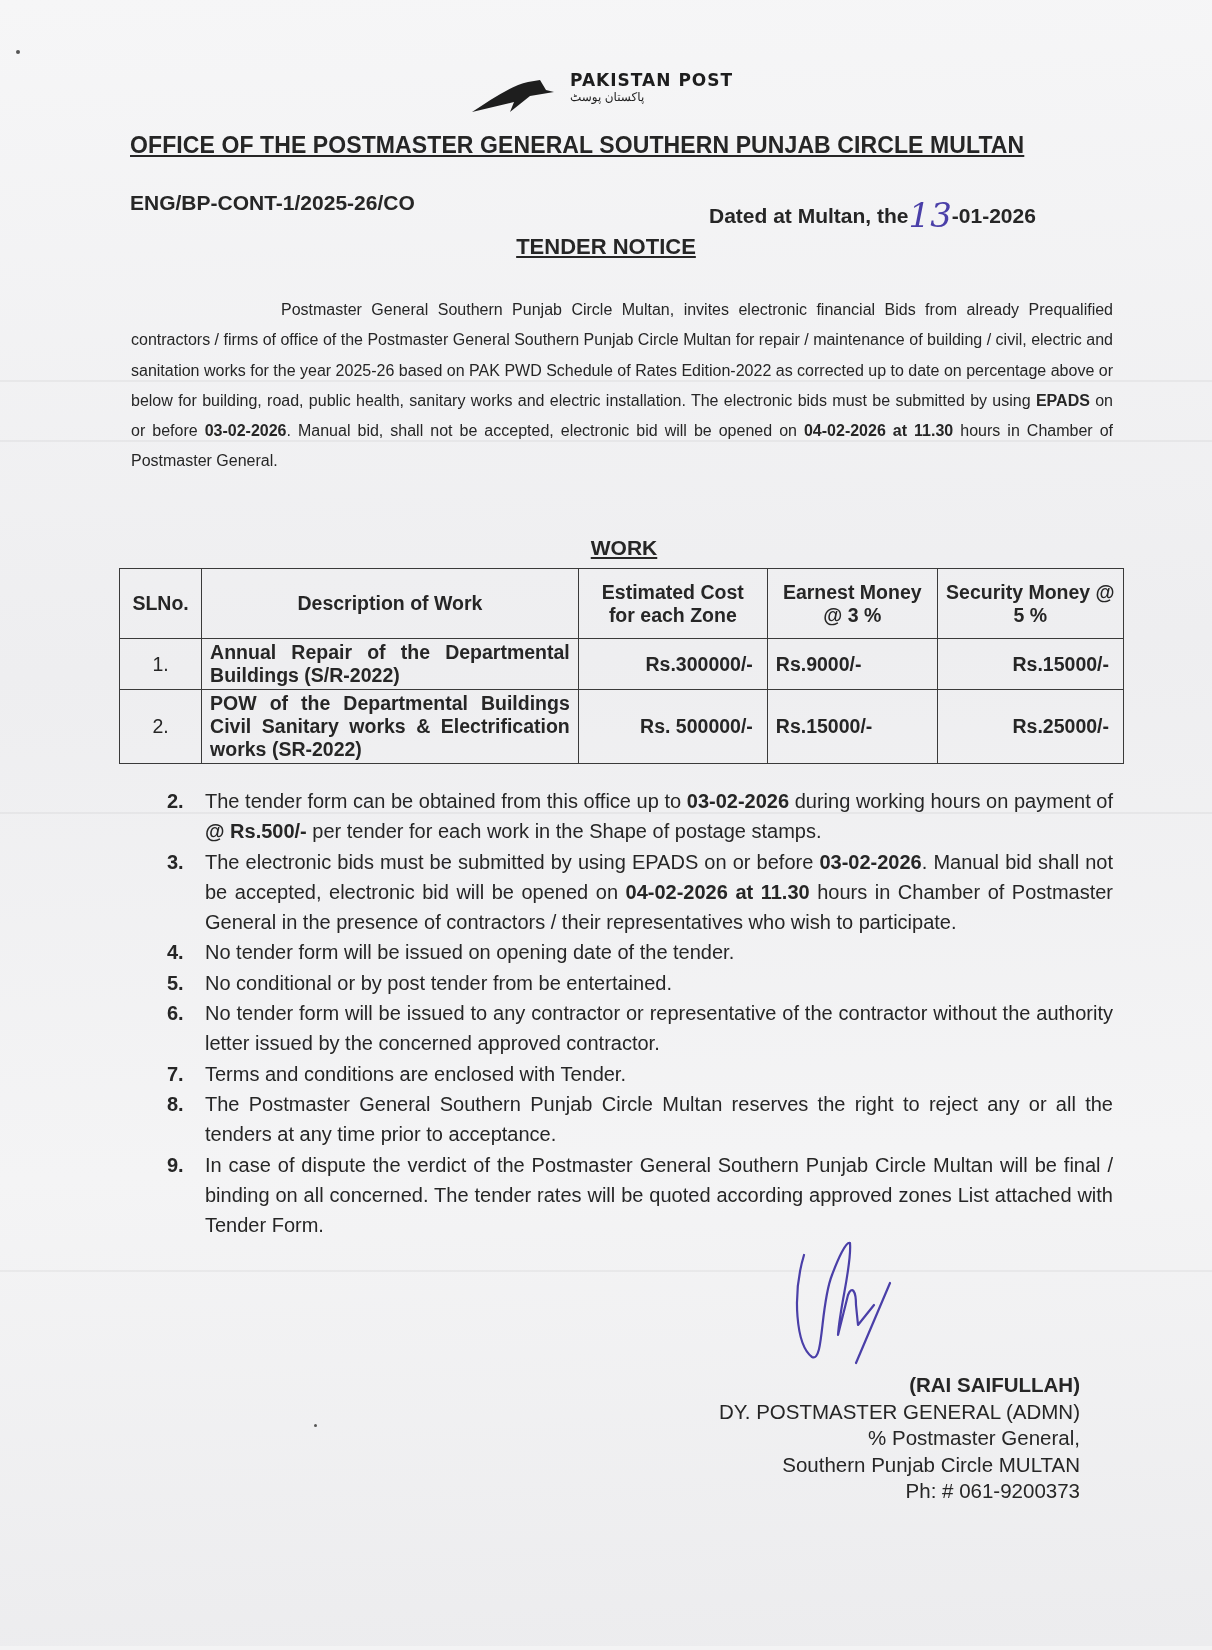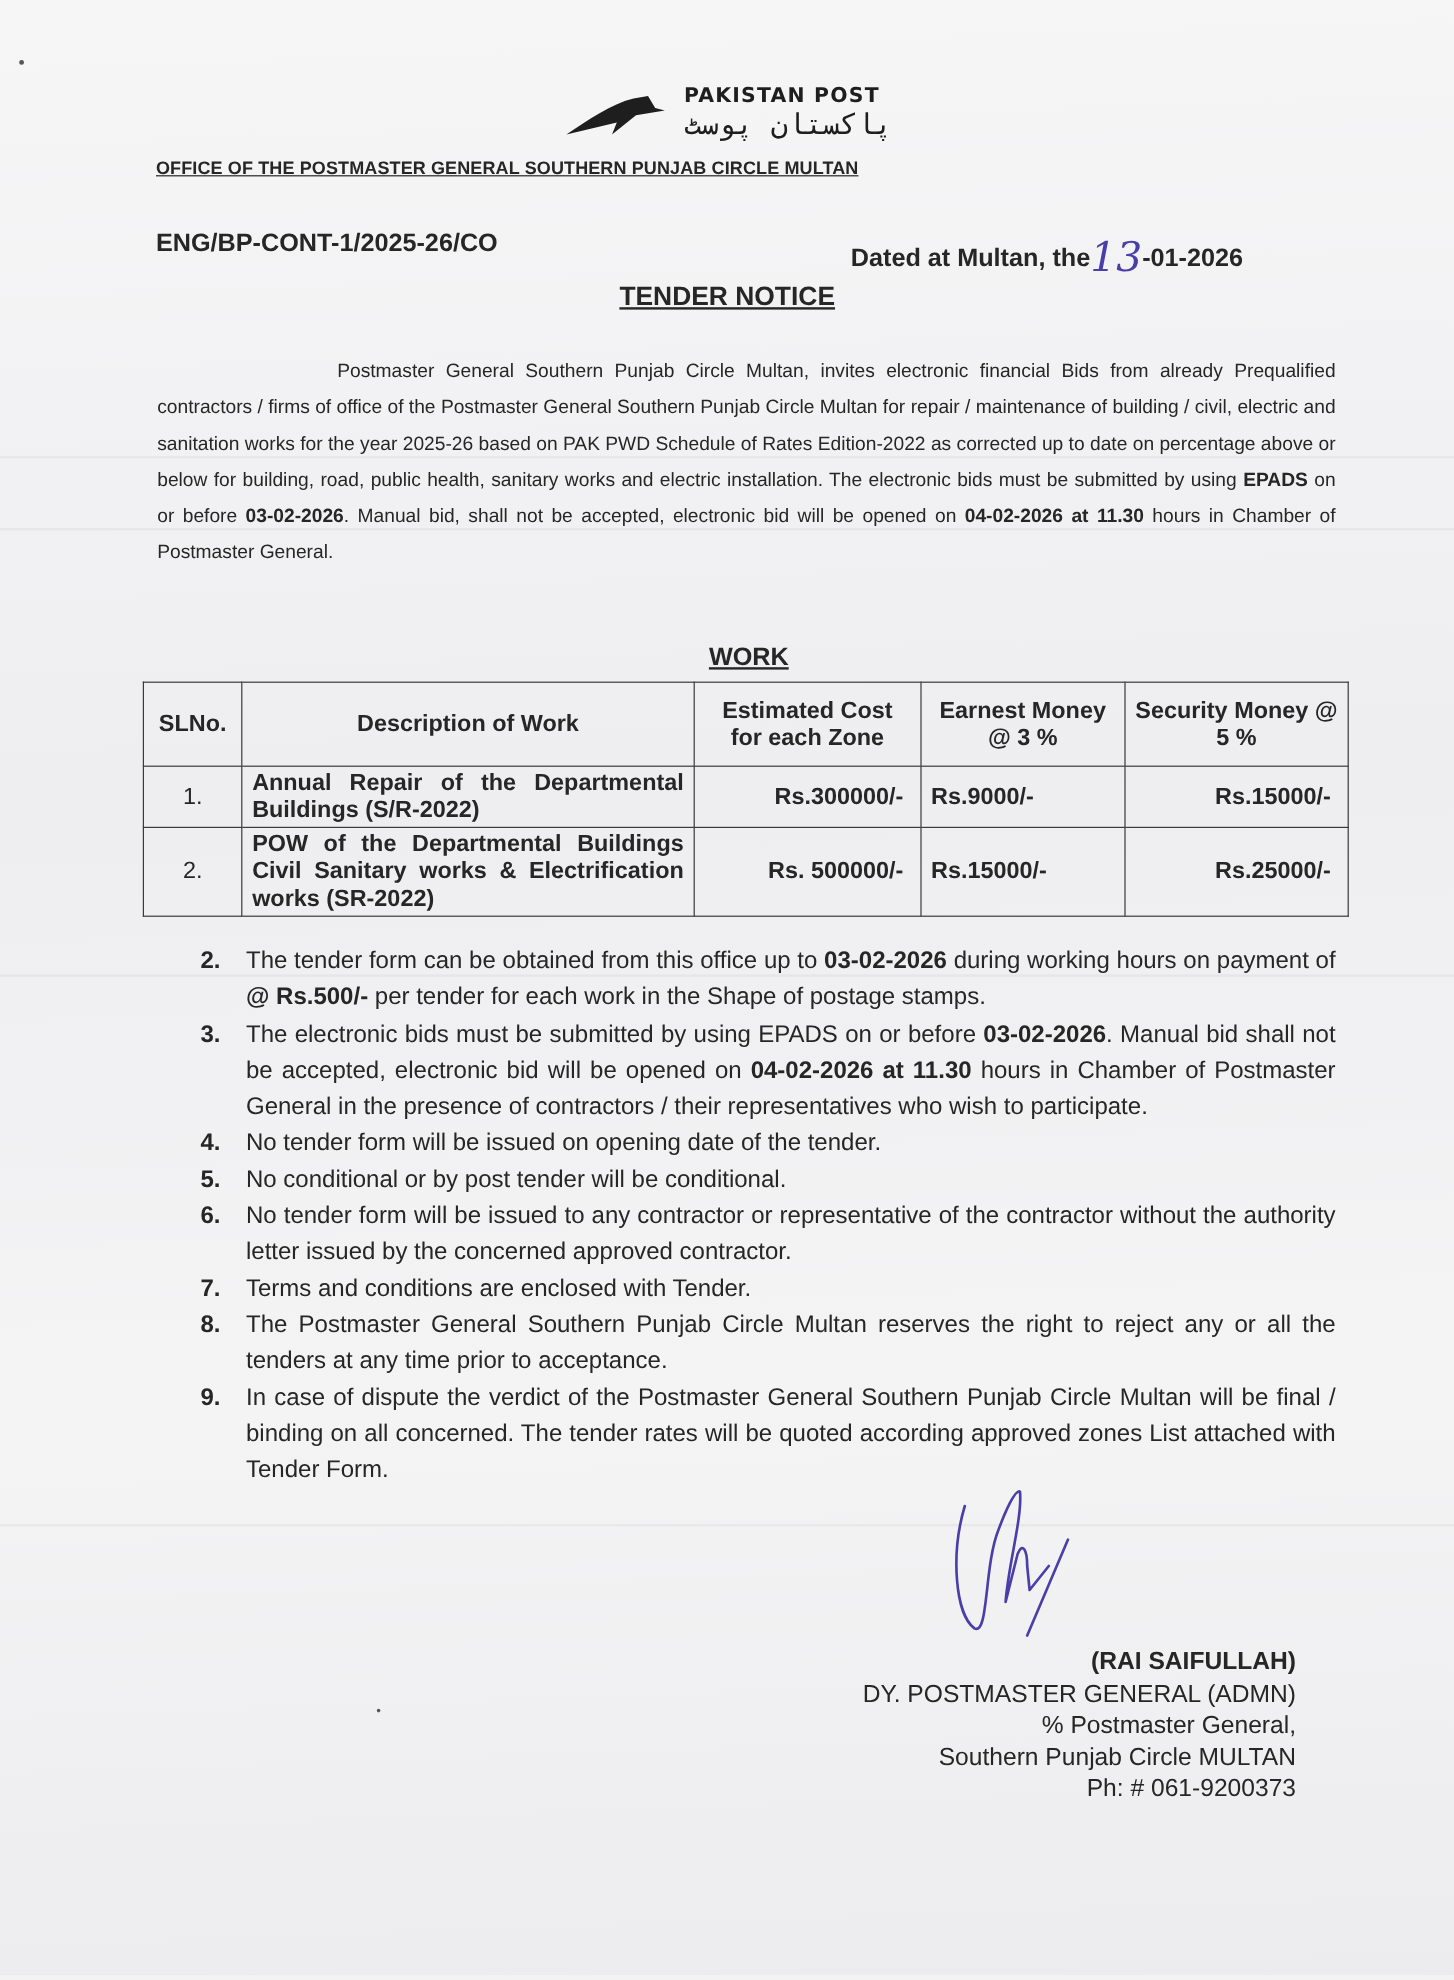--- a/index.html
+++ b/index.html
@@ -5,22 +5,22 @@
   html,body{margin:0;padding:0;}
   body{width:1212px;height:1650px;background:#f3f3f4;position:relative;overflow:hidden;
        font-family:"Liberation Sans",sans-serif;color:#262626;}
   .paper{position:absolute;left:0;top:0;width:1212px;height:1646px;
          background:linear-gradient(178deg,#f6f6f7 0%,#eeeef0 40%,#f4f4f5 70%,#ececee 100%);}
   .crease{position:absolute;left:0;width:1212px;height:2px;background:rgba(0,0,0,0.04);}
   .logo{position:absolute;left:470px;top:68px;width:330px;height:50px;}
   .logo-bird{position:absolute;left:0;top:10px;}
   .logo-text{position:absolute;left:100px;top:2px;font-weight:bold;font-size:17px;letter-spacing:1px;
              color:#1e1e1e;font-family:"DejaVu Sans",sans-serif;}
-  .logo-urdu{position:absolute;left:100px;top:22px;font-size:24px;color:#1e1e1e;font-family:Liberation Mono, monospace;}
-  .office{position:absolute;left:130px;top:132px;font-weight:bold;font-size:15px;text-decoration:underline;
+  .logo-urdu{position:absolute;left:100px;top:22px;font-size:12px;color:#1e1e1e;font-family:Liberation Sans, sans-serif;}
+  .office{position:absolute;left:130px;top:132px;font-weight:bold;font-size:23px;text-decoration:underline;
           letter-spacing:0.1px;}
   .ref{position:absolute;left:130px;top:191px;font-weight:bold;font-size:21px;}
   .dated{position:absolute;left:709px;top:191px;font-weight:bold;font-size:21px;}
   .hand{font-family:"DejaVu Serif",serif;color:#4a3fa8;font-weight:normal;font-size:34px;position:relative;top:4px;font-style:italic;}
   .title{position:absolute;left:0;width:1212px;top:234px;text-align:center;font-weight:bold;font-size:22px;
          text-decoration:underline;}
   .para{position:absolute;left:131px;top:295px;width:982px;font-size:16px;line-height:30.3px;text-align:justify;}
   .para .indent{display:inline-block;width:150px;}
   .work{position:absolute;left:0;width:1248px;top:536px;text-align:center;font-weight:bold;font-size:21px;text-decoration:underline;}
   table{position:absolute;left:119px;top:568px;width:1005px;border-collapse:collapse;font-weight:bold;font-size:19.5px;}
@@ -113,21 +113,21 @@
     <div class="item">
       <span class="num">3.</span>
       <span class="txt"><span>The electronic bids must be submitted by using EPADS on or before </span><b>03-02-2026</b><span>. Manual bid shall not be accepted, electronic bid will be opened on </span><b>04-02-2026 at 11.30</b><span> hours in Chamber of Postmaster General in the presence of contractors / their representatives who wish to participate.</span></span>
     </div>
     <div class="item">
       <span class="num">4.</span>
       <span class="txt">No tender form will be issued on opening date of the tender.</span>
     </div>
     <div class="item">
       <span class="num">5.</span>
-      <span class="txt">No conditional or by post tender will be conditional.</span>
+      <span class="txt">No conditional or by post tender from be entertained.</span>
     </div>
     <div class="item">
       <span class="num">6.</span>
       <span class="txt">No tender form will be issued to any contractor or representative of the contractor without the authority letter issued by the concerned approved contractor.</span>
     </div>
     <div class="item">
       <span class="num">7.</span>
       <span class="txt">Terms and conditions are enclosed with Tender.</span>
     </div>
     <div class="item">

